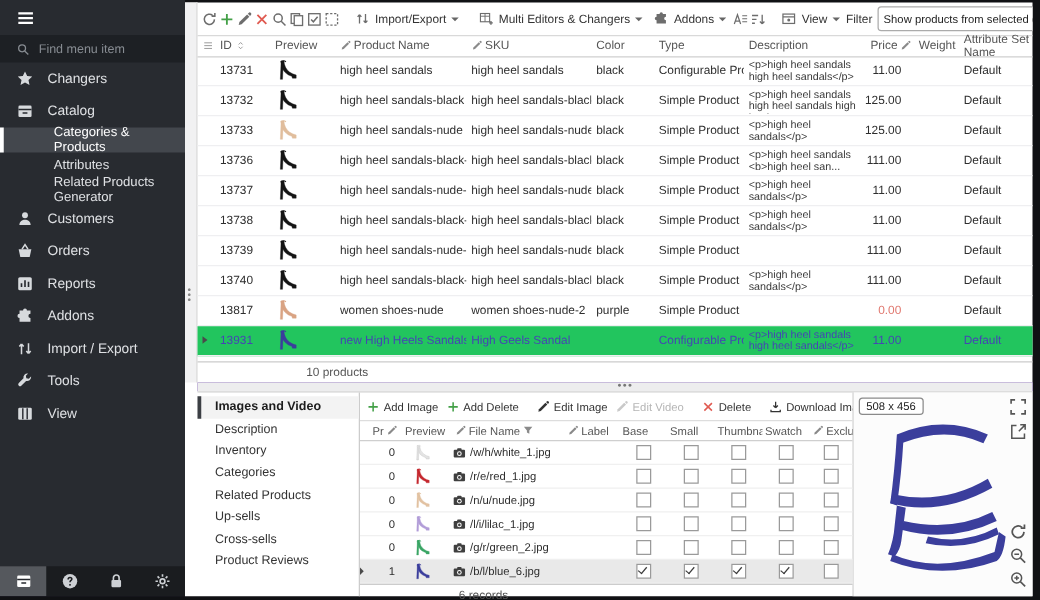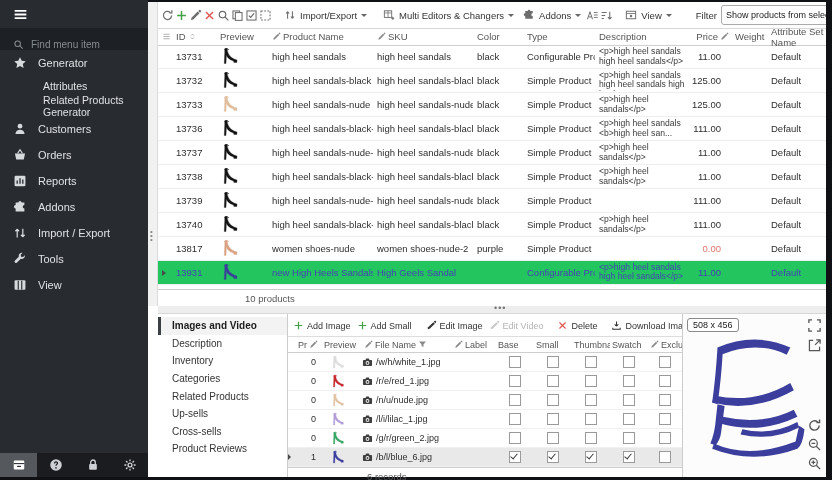--- a/index.html
+++ b/index.html
@@ -2,42 +2,42 @@
 <html><head>
 <meta charset="utf-8">
 <style>
   html,body{margin:0;padding:0}
   body{width:832px;height:480px;position:relative;background:#101114;font-family:"Liberation Sans",sans-serif;overflow:hidden;-webkit-font-smoothing:antialiased}
   .ic{width:13px;height:13px;display:block}
   
   .sidebar{position:absolute;left:0;top:0;width:148px;bottom:3px;background:#282b30;color:#dfe1e4;overflow:hidden}
   .hambar{height:28px;display:flex;align-items:center;padding-left:12px}
   .hambar .ic{width:17px;height:17px;color:#fff}
-  .sbsearch{height:22px;background:#1d2024;display:flex;align-items:flex-end;gap:7px;padding-left:13px;font-size:10px;color:#878c92}
+  .sbsearch{height:22px;background:#1d2024;display:flex;align-items:center;gap:7px;padding-left:13px;font-size:10px;color:#878c92}
   .sbsearch .ic{width:11px;height:11px;color:#878c92}
   .sit{height:26px;display:flex;align-items:center;gap:11px;padding-left:13px;font-size:11px;cursor:default}
   .sit .ic{width:14px;height:14px;color:#d7dadd}
   .sub{height:20px;display:flex;align-items:center;padding-left:40px;font-size:10.5px;border-left:3px solid transparent}
   .sub.active{background:#43474d;border-left-color:#fff;color:#fff}
   .sbfoot{position:absolute;left:0;right:0;bottom:0;height:24px;background:#1a1c1f;display:flex}
   .fcell{flex:1;display:flex;align-items:center;justify-content:center;color:#cdd0d4}
   .fcell.active{background:#55585d;color:#fff}
   .fcell .ic{width:14px;height:14px}
   
   .main{position:absolute;left:148px;top:2px;right:6px;bottom:3px;background:#fff}
   .vsplit{position:absolute;left:0;top:0;width:9px;height:304px;background:#f1f1f2;border-right:1px solid #dcdcdc}
   .vdots{position:absolute;left:2px;top:228px;width:3px;color:#888;font-size:8px;line-height:4px}
   .toolbar{position:absolute;left:10px;top:0;right:0;height:26px;border-bottom:1px solid #d9d9d9;display:flex;align-items:center;padding:0 3px;gap:1px;white-space:nowrap;overflow:hidden}
   .tbtn{width:20px;height:20px;display:flex;align-items:center;justify-content:center;color:#6d6d6d}
   .green{color:#43a047}.redic{color:#e05b52}
   .sep{width:1px;height:16px;background:#ddd;margin:0 3px}
   .menu{display:flex;align-items:center;gap:4px;font-size:9.5px;color:#333;padding:0 4px;height:20px}
   .menu .ic{width:12px;height:12px;color:#6d6d6d}
   .car{width:0;height:0;border:3px solid transparent;border-top-color:#666;margin-top:3px}
-  .flabel{font-size:9.5px;color:#333;margin:0 3px 0 19px}
+  .flabel{font-size:9.5px;color:#333;margin:0 3px 0 0}
   .fselect{display:flex;align-items:center;justify-content:space-between;width:168px;height:18px;border:1px solid #ababab;border-radius:3px;font-size:9px;color:#222;padding:0 4px;background:#fff;flex-shrink:0}
   
   .ghead,.prow{display:grid;grid-template-columns:14px 44px 52px 105px 100px 50px 72px 90px 46px 36px 1fr;align-items:center}
   .ghead{position:absolute;left:10px;right:0;top:26px;height:17px;border-bottom:1px solid #cfcfcf;font-size:9.5px;color:#555}
   .hc{display:flex;align-items:center;gap:2px;padding-left:4px;overflow:hidden}
   .hic{width:9px;height:9px;color:#8a8a8a;flex-shrink:0}
   .gbody{position:absolute;left:10px;right:0;top:43px}
   .prow{height:23px;border-bottom:1px solid #efeff1;font-size:9.5px;color:#2e2e2e}
   .prow .c{padding-left:4px;overflow:hidden;white-space:nowrap}
   .prow .desc{font-size:8.6px;line-height:9.6px;white-space:normal;max-height:20px;color:#3a3a3a}
@@ -98,21 +98,34 @@
       </span>
     <span>Find menu item</span>
   </div>
   <div id="sb-items">
       <div class="sit">
         <span class="ic">
           <svg viewBox="0 0 16 16" style="width:100%;height:100%;display:block">
             <path d="M8 1.3l2 4.2 4.6.5-3.4 3.1.9 4.6L8 11.4l-4.1 2.3.9-4.6L1.4 6l4.6-.5z" fill="currentColor"></path>
           </svg>
         </span>
-        <span>Generator</span>
+        <span>Changers</span>
+      </div>
+      <div class="sit">
+        <span class="ic">
+          <svg viewBox="0 0 16 16" style="width:100%;height:100%;display:block">
+            <rect x="2" y="2.8" width="12" height="10.4" rx="1.2" fill="currentColor"></rect>
+            <path d="M2 6.4h12" stroke="#26292e" stroke-width="1.2"></path>
+            <path d="M5.8 9.6h4.4" stroke="#26292e" stroke-width="1.4"></path>
+          </svg>
+        </span>
+        <span>Catalog</span>
+      </div>
+      <div class="sub active">
+        <span>Categories &amp; Products</span>
       </div>
       <div class="sub">
         <span>Attributes</span>
       </div>
       <div class="sub">
         <span>Related Products Generator</span>
       </div>
       <div class="sit">
         <span class="ic">
           <svg viewBox="0 0 16 16" style="width:100%;height:100%;display:block">
@@ -644,21 +657,21 @@
               </svg>
             </span>
             <span>Add Image</span>
           </span>
           <span class="ibtn">
             <span class="ic green">
               <svg viewBox="0 0 16 16" style="width:100%;height:100%;display:block">
                 <path d="M8 2.6v10.8M2.6 8h10.8" stroke="currentColor" stroke-width="1.8"></path>
               </svg>
             </span>
-            <span>Add Small</span>
+            <span>Add Delete</span>
           </span>
           <span class="sep"></span>
           <span class="ibtn">
             <span class="ic ">
               <svg viewBox="0 0 16 16" style="width:100%;height:100%;display:block">
                 <path d="M2.4 13.6l.7-2.9 7.6-7.6 2.2 2.2-7.6 7.6z" fill="currentColor"></path>
                 <path d="M11.4 2.4l2.2 2.2.8-.8a1.55 1.55 0 0 0-2.2-2.2z" fill="currentColor"></path>
               </svg>
             </span>
             <span>Edit Image</span>

